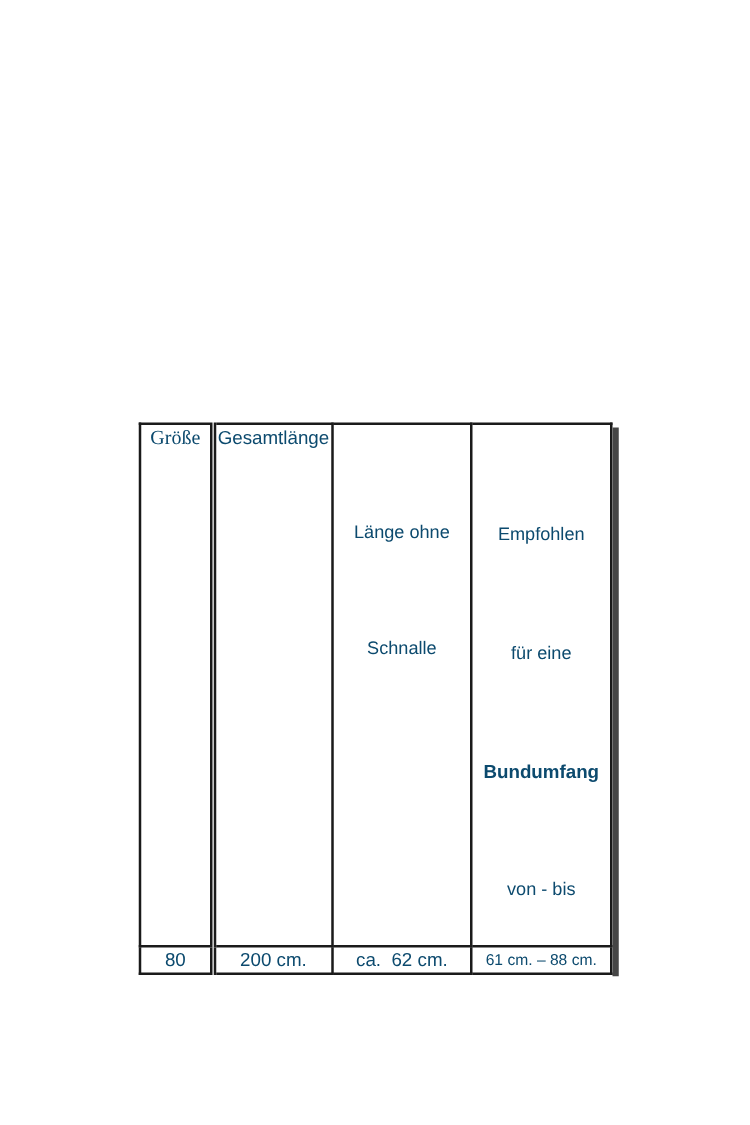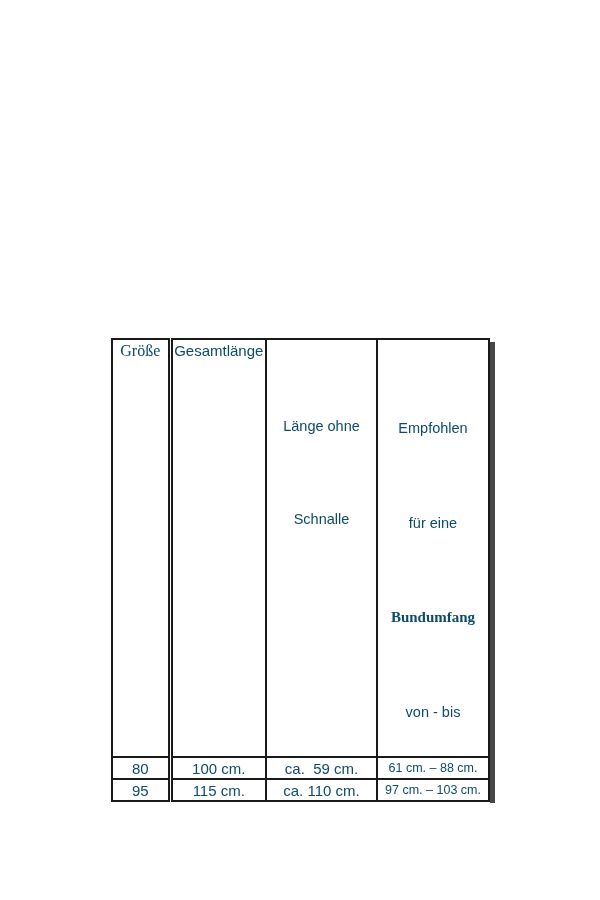--- a/index.html
+++ b/index.html
@@ -69,21 +69,20 @@
     line-height: 17px;
   }
   .hdr-stack div {
     font-size: 14.5px;
     line-height: 15.5px;
     margin-top: 43px;
   }
   .hdr-bold {
     font-weight: bold;
     font-size: 15px !important;
-    font-family: Liberation Serif, serif;
   }
   td.col-size, td.col-total, td.col-nobuck {
     font-size: 15px;
     line-height: 18px;
   }
   td.col-waist {
     font-weight: bold;
     font-size: 12.5px;
     line-height: 16px;
     padding-top: 4px;
@@ -114,26 +113,20 @@
             <div>Empfohlen</div>
             <div>für eine</div>
             <div class="hdr-bold">Bundumfang</div>
             <div>von - bis</div>
           </th>
         </tr>
       </thead>
       <tbody>
         <tr class="data-row">
           <td class="col-size">80</td>
-          <td class="col-total">100 cm.</td>
-          <td class="col-nobuck">ca.  59 cm.</td>
+          <td class="col-total">200 cm.</td>
+          <td class="col-nobuck">ca.  62 cm.</td>
           <td class="col-waist">61 cm. – 88 cm.</td>
-        </tr>
-        <tr class="data-row">
-          <td class="col-size">95</td>
-          <td class="col-total">115 cm.</td>
-          <td class="col-nobuck">ca. 110 cm.</td>
-          <td class="col-waist">97 cm. – 103 cm.</td>
         </tr>
       </tbody>
     </table>
   </div>
 </div>
 
 </body></html>

